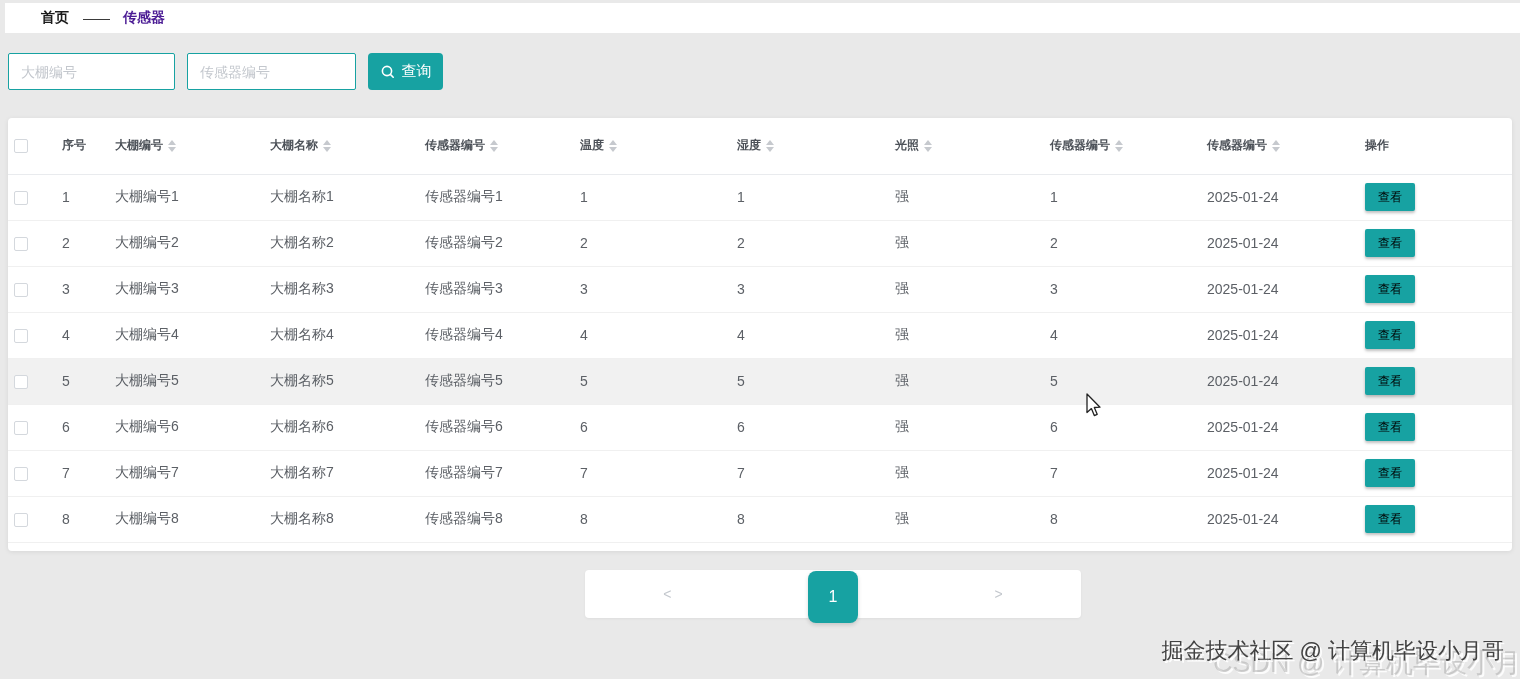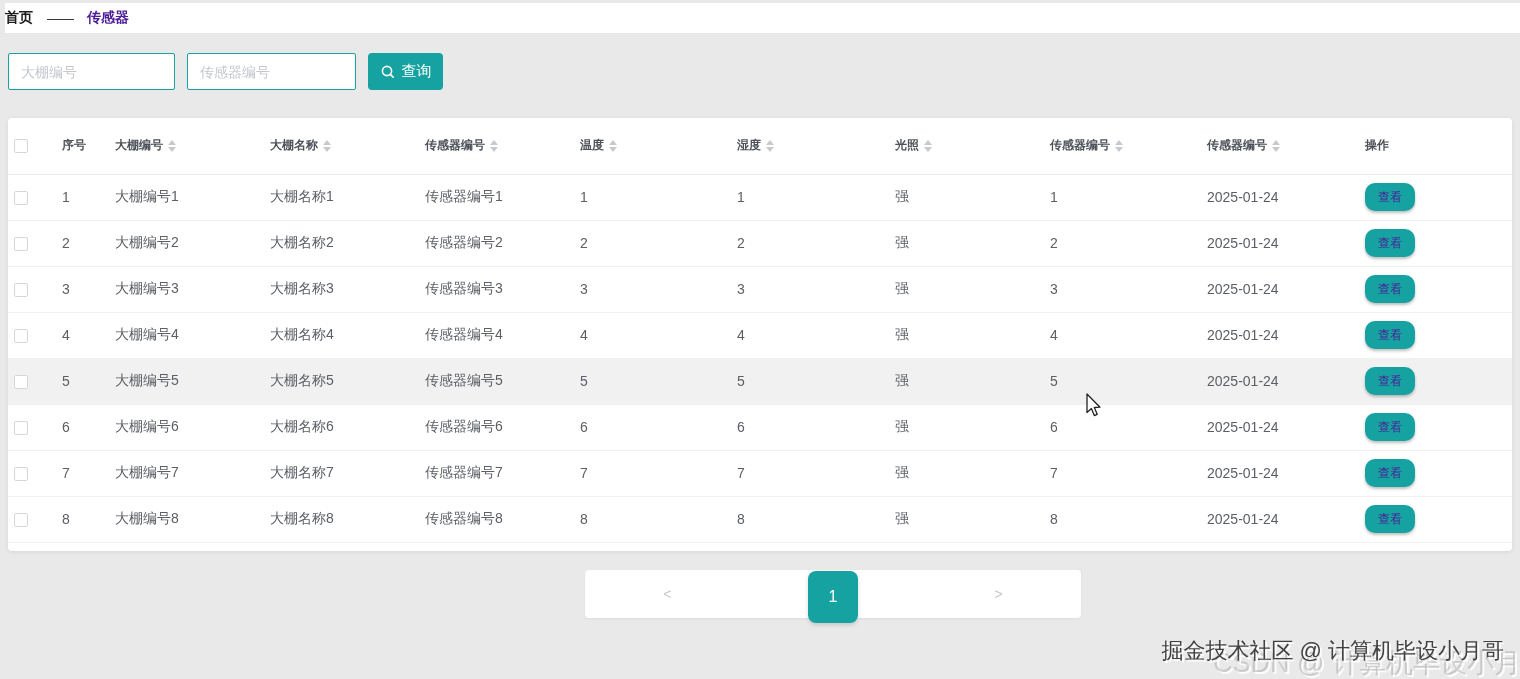--- a/index.html
+++ b/index.html
@@ -6,21 +6,21 @@
   html,body { width:1520px; height:679px; }
   body {
     position:relative;
     font-family:"Liberation Sans","DejaVu Sans",sans-serif;
     background:#e9e9e9;
     overflow:hidden;
   }
   
   .topbar {
     position:absolute; left:5px; top:3px; right:0; height:30px;
-    background:#ffffff; display:flex; align-items:center; 
+    background:#ffffff; display:flex; align-items:center; padding-left:36px;
     font-size:14px; color:#333;
   }
   .topbar .home { font-weight:700; color:#1c1c1c; }
   .topbar .sep { margin:0 14px; color:#3a3a3a; letter-spacing:-1px; }
   .topbar .current { color:#4c1d95; font-weight:600; }
 
   
   .search-row { position:absolute; left:8px; top:53px; height:37px; display:flex; }
   .search-input {
     width:167px; height:37px; border:1px solid var(--accent); border-radius:2px;
@@ -59,22 +59,22 @@
   tr.hovered td { background:#f1f1f1; }
   .checkbox {
     display:inline-block; width:14px; height:14px; background:#fff;
     border:1px solid #d4d8dd; border-radius:2px; vertical-align:middle; cursor:pointer;
   }
   .sort-caret { display:inline-flex; flex-direction:column; gap:2px; margin-left:5px; vertical-align:middle; }
   .sort-caret i { display:block; width:0; height:0; border-left:4px solid transparent; border-right:4px solid transparent; }
   .sort-caret .up   { border-bottom:5px solid #c6c9ce; }
   .sort-caret .down { border-top:5px solid #c6c9ce; }
   .view-btn {
-    width:50px; height:28px; border:none; border-radius:10px; background:var(--accent);
-    color:#4c1d95; font-size:12px; cursor:pointer; box-shadow:0 2px 3px rgba(0,0,0,.25);
+    width:50px; height:28px; border:none; border-radius:2px; background:var(--accent);
+    color:#000000; font-size:12px; cursor:pointer; box-shadow:0 2px 3px rgba(0,0,0,.25);
     font-family:inherit;
   }
 
   
   .pager {
     position:absolute; left:585px; top:570px; width:496px; height:48px;
     background:#fff; border-radius:4px; display:flex; align-items:flex-start;
     justify-content:space-around; box-shadow:0 1px 3px rgba(0,0,0,.05);
   }
   .pager .nav {

